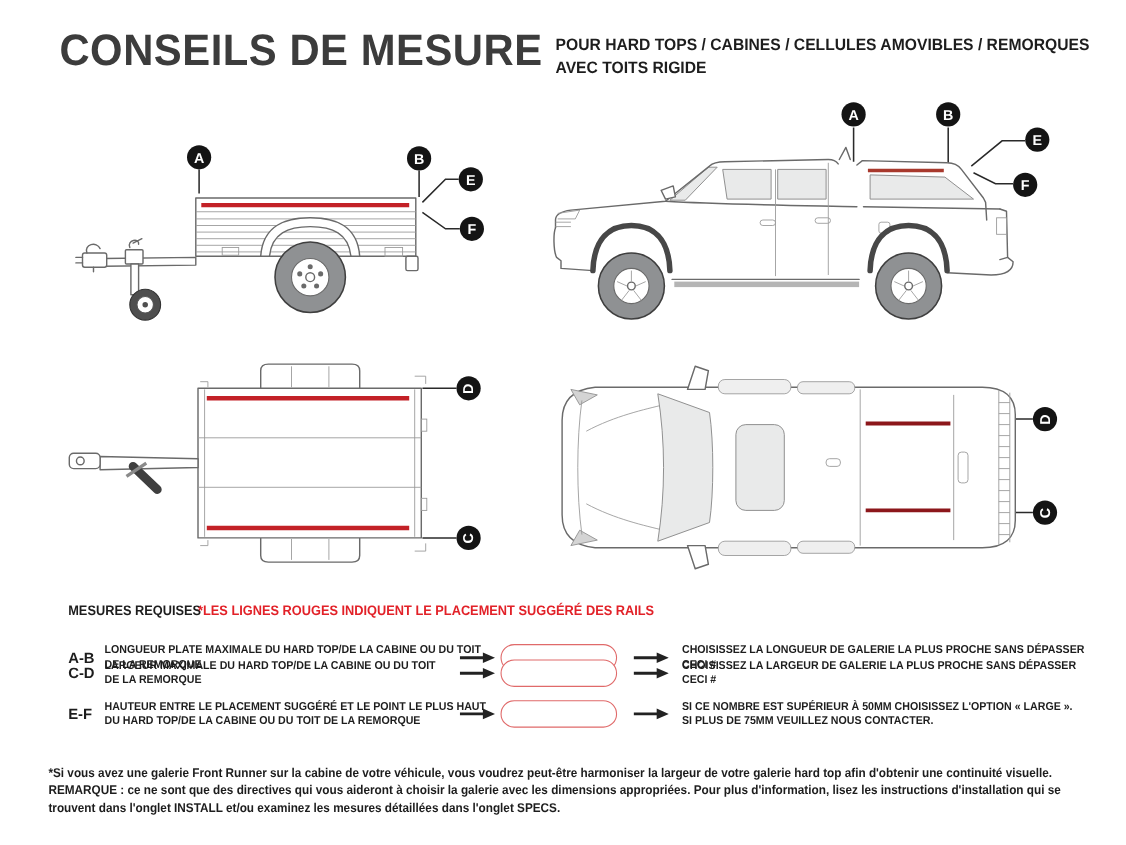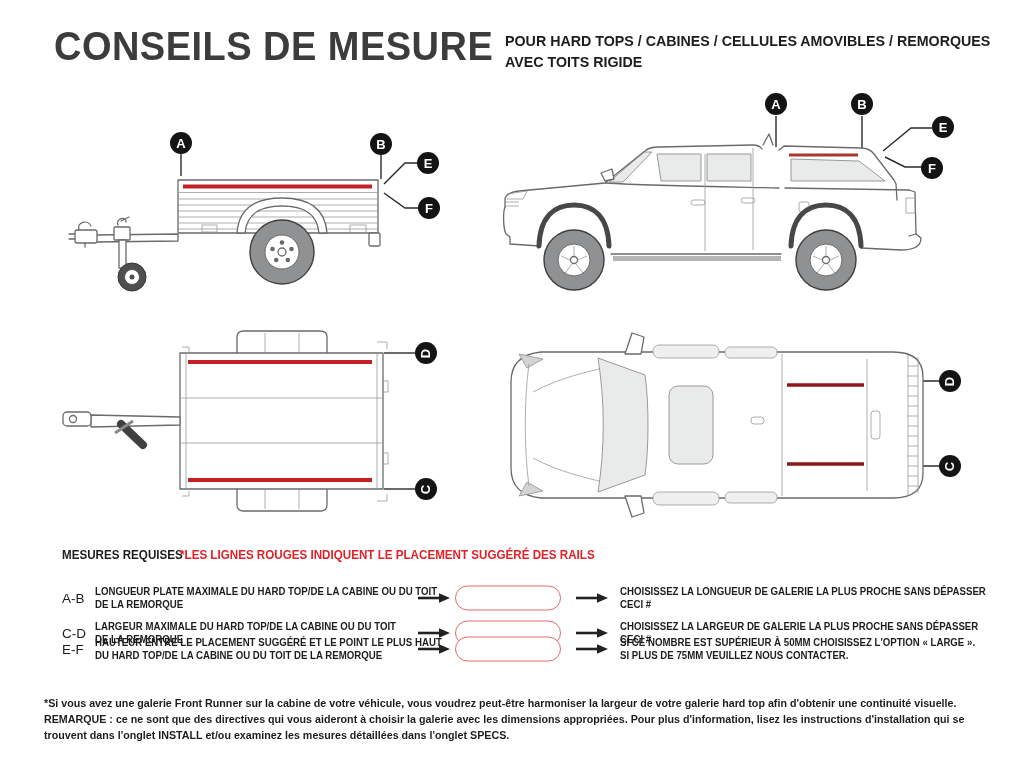--- a/index.html
+++ b/index.html
@@ -34,21 +34,21 @@
   .railA{stroke:var(--rail-red,#c32127);stroke-width:4;}
   .railS{stroke:var(--rail-side-red,#a8392d);stroke-width:3;}
   .railD{stroke:var(--rail-dark-red,#8c171b);stroke-width:3.5;}
   .darkbar{stroke:#3f3f3f;stroke-width:8;stroke-linecap:round;}
   .greyfill{fill:#d4d4d4;stroke:#8f8f8f;stroke-width:.8;}
 
   
   .m-heading{left:62px;top:548px;font-size:12.5px;font-weight:700;}
   .m-note{left:180px;top:548px;font-size:12.5px;font-weight:700;color:var(--accent-red,#e22128);}
   .m-row{position:absolute;left:0;right:0;height:34px;}
-  .m-key{position:absolute;left:62px;top:50%;transform:translateY(-50%);font-size:13.5px;font-weight:400;}
+  .m-key{position:absolute;left:62px;top:50%;transform:translateY(-50%);font-size:13.5px;font-weight:700;}
   .m-desc{position:absolute;left:95px;top:50%;transform:translateY(-50%) scaleX(0.93);
           transform-origin:0 50%;font-size:10.4px;font-weight:700;line-height:13px;white-space:pre-line;}
   .m-instr{position:absolute;left:620px;top:50%;transform:translateY(-50%) scaleX(0.93);
            transform-origin:0 50%;font-size:10.4px;font-weight:700;line-height:13px;white-space:pre-line;}
   .arrow{position:absolute;top:50%;transform:translateY(-50%);}
   .arrow line{stroke:#222;stroke-width:2.6;}
   .arrow polygon{fill:#222;}
   .a1{left:418px;} .a2{left:576px;}
   .pill{position:absolute;left:455px;top:50%;transform:translateY(-50%);width:104px;height:23px;
         border:1.5px solid var(--pill-border,#e06a6a);border-radius:13px;background:#fff;
@@ -286,21 +286,21 @@
     <div class="pill">
         <span></span>
       </div>
     <svg class="arrow a2" width="32" height="12" viewBox="0 0 32 12">
         <line x1="0" y1="6" x2="22" y2="6"></line>
         <polygon points="21,1.2 32,6 21,10.8"></polygon>
       </svg>
     <div class="m-instr">CHOISISSEZ LA LONGUEUR DE GALERIE LA PLUS PROCHE SANS DÉPASSER CECI #</div>
   </div>
 
-  <div class="m-row" style="top:616px">
+  <div class="m-row" style="top:595px">
     <div class="m-key">C-D</div>
     <div class="m-desc">LARGEUR MAXIMALE DU HARD TOP/DE LA CABINE OU DU TOIT
 DE LA REMORQUE</div>
     <svg class="arrow a1" width="32" height="12" viewBox="0 0 32 12">
         <line x1="0" y1="6" x2="22" y2="6"></line>
         <polygon points="21,1.2 32,6 21,10.8"></polygon>
       </svg>
     <div class="pill">
         <span></span>
       </div>

